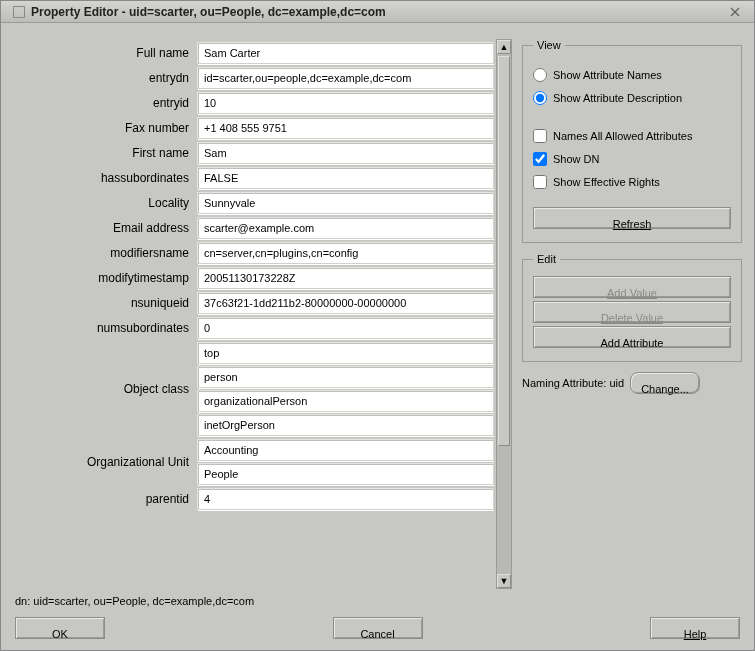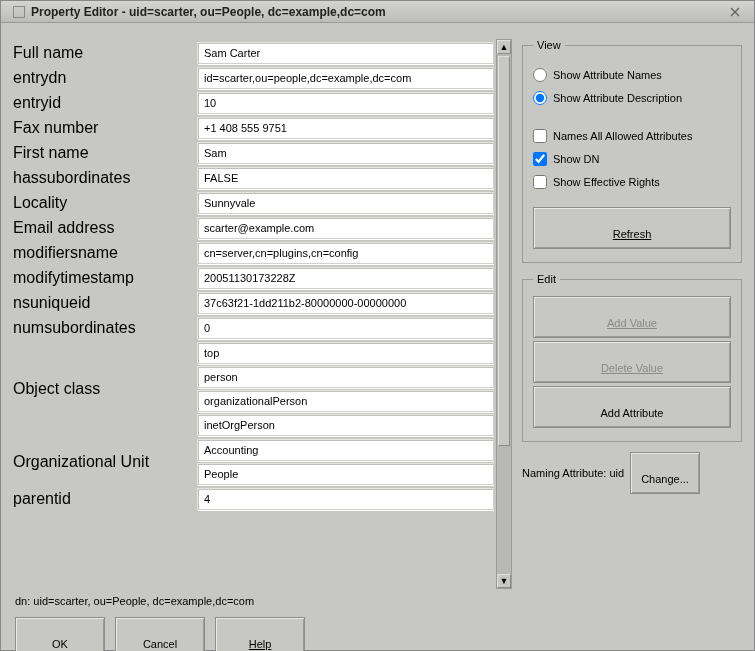--- a/index.html
+++ b/index.html
@@ -39,22 +39,22 @@
   .sb-btn.up { top: 0; }
   .sb-btn.down { bottom: 0; }
   .sb-thumb {
     position: absolute; left: 1px; right: 1px; top: 16px; height: 390px;
     background: #c7c7c3; border: 1px outset #dedfda;
   }
 
   table.prop { width: 100%; border-collapse: separate; border-spacing: 0 3px; }
   table.prop td { vertical-align: middle; }
   td.lbl {
-    width: 184px; padding-right: 8px;
-    color: #000; font-size: 16px;
+    width: 184px; text-align: right; padding-right: 8px;
+    color: #000; font-size: 12px;
   }
   td.val input, td.val .ro, .multibox .ro {
     width: 100%; height: 22px;
     background: #fff; border: 1px solid #d0d0cc;
     border-top-color: #e4e4e0; border-left-color: #e4e4e0;
     box-shadow: inset 1px 1px 0 #bfbfbb, 1px 1px 0 #fff;
     padding: 3px 6px;
     font: inherit; font-size: 11px; color: #000;
     display: block;
   }
@@ -62,34 +62,34 @@
 
   .rightpane { width: 220px; display: flex; flex-direction: column; gap: 10px; }
   fieldset {
     border: 1px solid #9a9a96; border-radius: 0;
     background: #c7c7c3; padding: 8px 10px 10px 10px;
   }
   fieldset legend { padding: 0 4px; font-size: 11px; }
   .optrow { display: flex; align-items: center; gap: 6px; margin: 9px 0; }
   .optrow input[type=radio], .optrow input[type=checkbox] { width: 14px; height: 14px; }
   .btn {
-    height: 22px; min-width: 80px; padding: 20px 10px;
+    height: 22px; min-width: 80px; padding: 10px 10px;
     background: #c7c7c3; font: inherit;
     border: 1px solid #8c8c88; box-shadow: inset 1px 1px 0 #e8e8e4, inset -1px -1px 0 #9a9a96;
     cursor: pointer; text-align: center;
   }
   .btn.block { display: block; width: 100%; margin: 3px 0; }
   .btn.disabled { color: #8a8a86; cursor: default; }
   .btn .u { text-decoration: underline; }
   .naming { display: flex; align-items: center; gap: 6px; margin-top: 0; font-size: 11px; }
-  .naming .btn { min-width: 68px; }
+  .naming .btn { min-width: 68px; border-radius: 8px; }
 
   .dnline { padding: 2px 14px 0 14px; font-size: 11px; color: #000; }
   .footer {
-    display: flex; justify-content: flex-start; gap: 10px;
+    display: flex; justify-content: space-between; gap: 10px;
     padding: 10px 14px 10px 14px;
   }
   .footer .btn { width: 90px; }
 </style>
 </head>
 <body>
 
 <div class="window">
   <div class="titlebar">
     <span class="control"></span>

